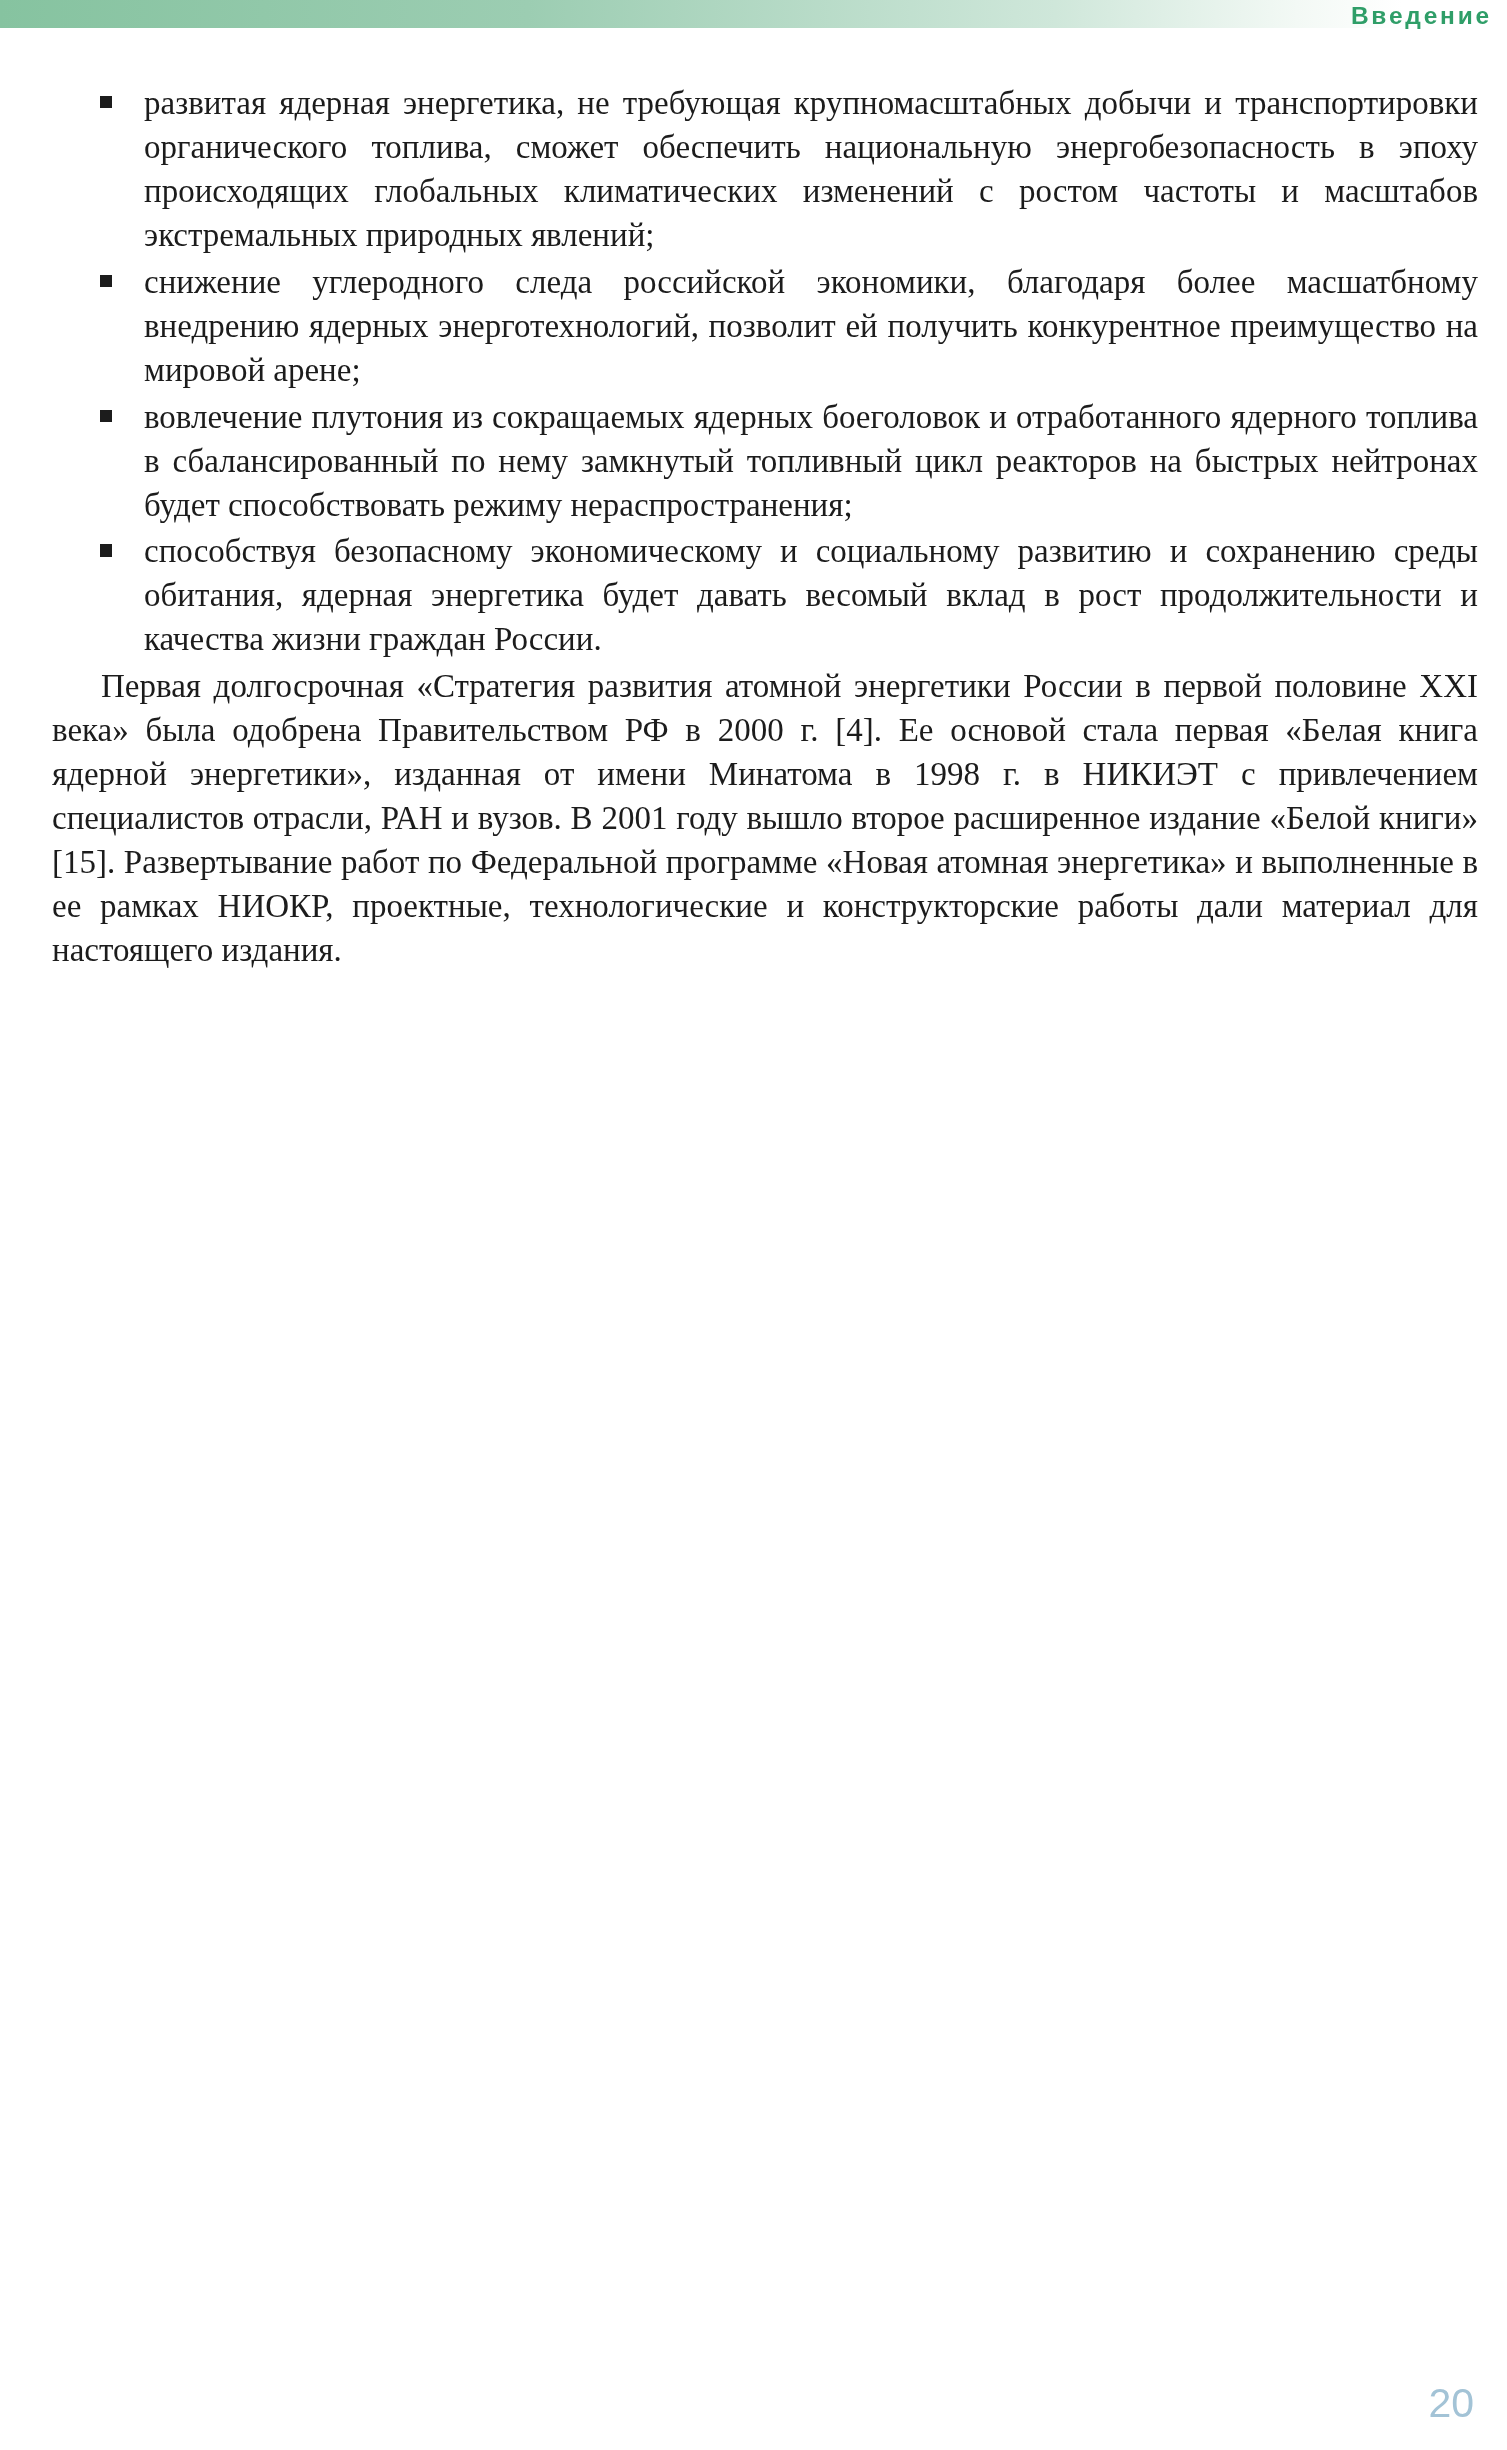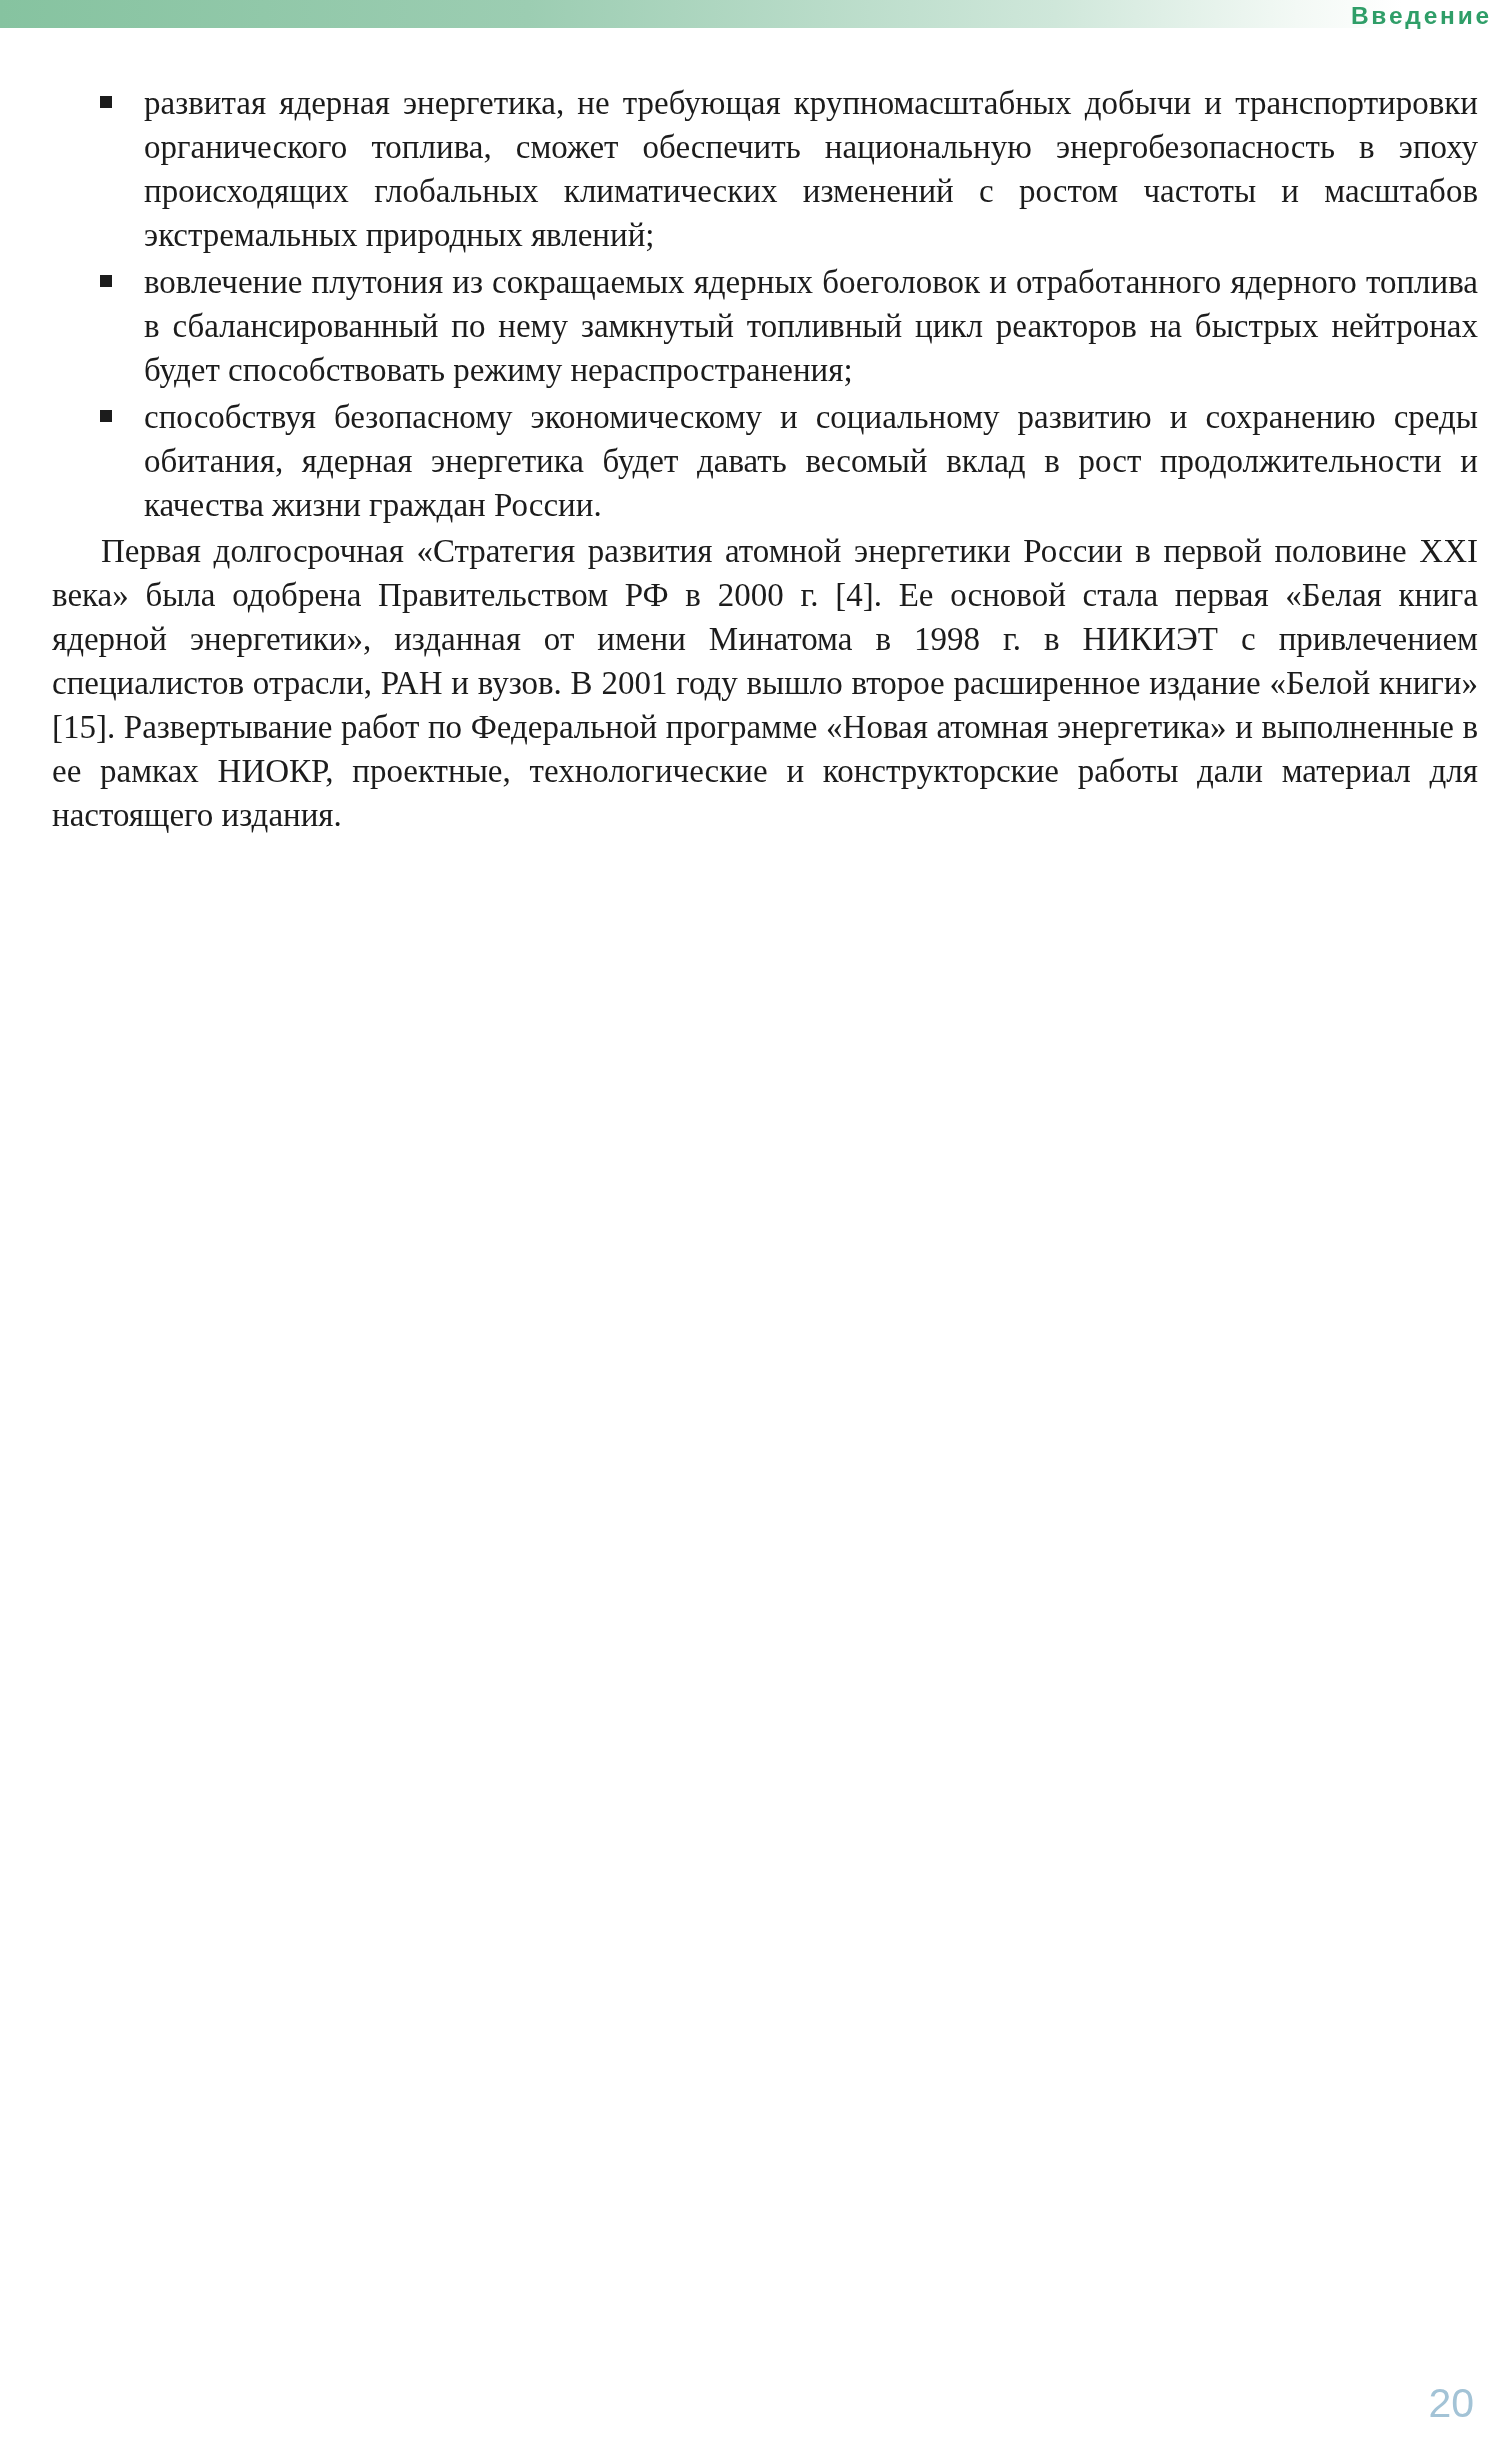--- a/index.html
+++ b/index.html
@@ -74,20 +74,24 @@
 <div class="top-bar"></div>
 <div class="section-label">Введение</div>
 
 <div class="content">
 
   <div class="bullet-item">
     <span class="bullet-marker"></span>
     <span>развитая ядерная энергетика, не требующая крупномасштабных добычи и транспортировки органического топлива, сможет обеспечить национальную энергобезопасность в эпоху происходящих глобальных климатических изменений с ростом частоты и масштабов экстремальных природных явлений;</span>
   </div>
 
+  <div class="bullet-item">
+    <span class="bullet-marker"></span>
+    <span>снижение углеродного следа российской экономики, благодаря более масшатбному внедрению ядерных энерготехнологий, позволит ей получить конкурентное преимущество на мировой арене;</span>
+  </div>
 
   <div class="bullet-item">
     <span class="bullet-marker"></span>
     <span>вовлечение плутония из сокращаемых ядерных боеголовок и отработанного ядерного топлива в сбалансированный по нему замкнутый топливный цикл реакторов на быстрых нейтронах будет способствовать режиму нераспространения;</span>
   </div>
 
   <div class="bullet-item">
     <span class="bullet-marker"></span>
     <span>способствуя безопасному экономическому и социальному развитию и сохранению среды обитания, ядерная энергетика будет давать весомый вклад в рост продолжительности и качества жизни граждан России.</span>
   </div>

